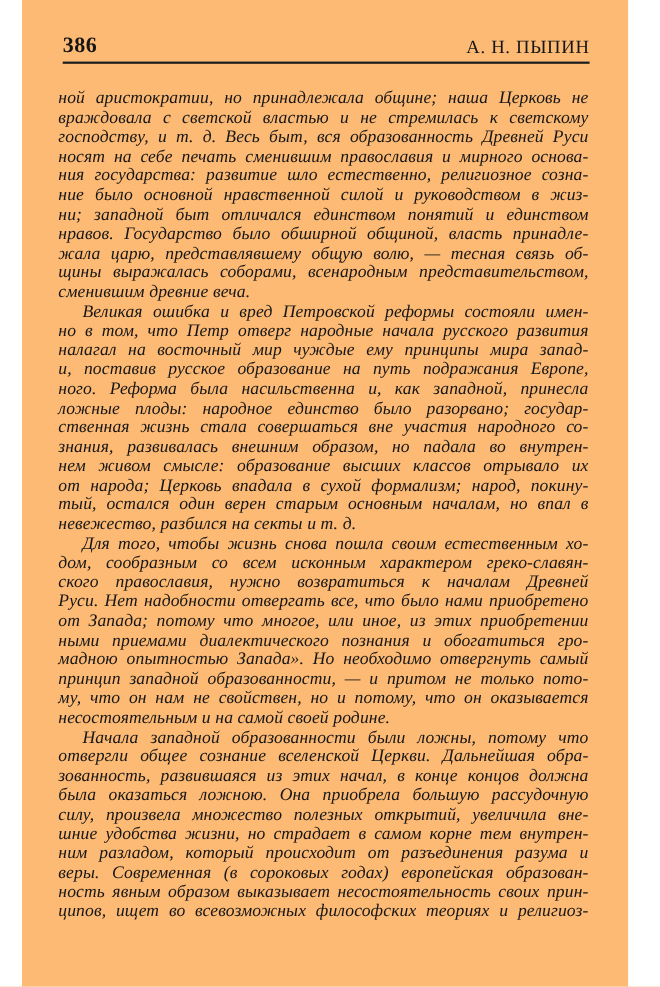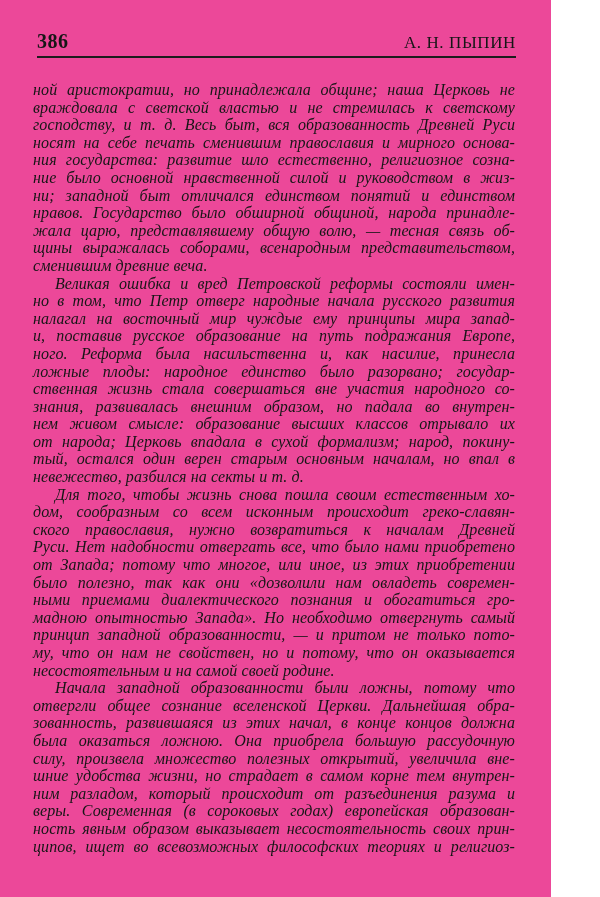--- a/index.html
+++ b/index.html
@@ -1,24 +1,25 @@
 <!DOCTYPE html>
 <html lang="ru"><head>
 <meta charset="utf-8">
 <style>
   html, body { margin: 0; padding: 0; }
   .page {
     position: relative;
     width: 551px;
     height: 897px;
-    background: #ec4899;
+    background: #fdba74;
     font-family: "Liberation Serif", serif;
     color: #161616;
     overflow: hidden;
     box-sizing: border-box;
+    margin-left: 20px;
   }
   .page-header {
     margin: 30px 35px 0 37px;
     display: flex;
     justify-content: space-between;
     align-items: flex-end;
     border-bottom: 2px solid #1c1c1c;
     padding-bottom: 3px;
   }
   .page-number {
@@ -56,46 +57,45 @@
   </div>
   <div class="page-body">
       <div class="paragraph">
         <div class="line">ной аристократии, но принадлежала общине; наша Церковь не</div>
         <div class="line">враждовала с светской властью и не стремилась к светскому</div>
         <div class="line">господству, и т. д. Весь быт, вся образованность Древней Руси</div>
         <div class="line">носят на себе печать сменившим православия и мирного основа-</div>
         <div class="line">ния государства: развитие шло естественно, религиозное созна-</div>
         <div class="line">ние было основной нравственной силой и руководством в жиз-</div>
         <div class="line">ни; западной быт отличался единством понятий и единством</div>
-        <div class="line">нравов. Государство было обширной общиной, народа принадле-</div>
+        <div class="line">нравов. Государство было обширной общиной, власть принадле-</div>
         <div class="line">жала царю, представлявшему общую волю, — тесная связь об-</div>
         <div class="line">щины выражалась соборами, всенародным представительством,</div>
         <div class="line last">сменившим древние веча.</div>
       </div>
       <div class="paragraph indent">
         <div class="line">Великая ошибка и вред Петровской реформы состояли имен-</div>
         <div class="line">но в том, что Петр отверг народные начала русского развития</div>
         <div class="line">налагал на восточный мир чуждые ему принципы мира запад-</div>
         <div class="line">и, поставив русское образование на путь подражания Европе,</div>
-        <div class="line">ного. Реформа была насильственна и, как насилие, принесла</div>
+        <div class="line">ного. Реформа была насильственна и, как западной, принесла</div>
         <div class="line">ложные плоды: народное единство было разорвано; государ-</div>
         <div class="line">ственная жизнь стала совершаться вне участия народного со-</div>
         <div class="line">знания, развивалась внешним образом, но падала во внутрен-</div>
         <div class="line">нем живом смысле: образование высших классов отрывало их</div>
         <div class="line">от народа; Церковь впадала в сухой формализм; народ, покину-</div>
         <div class="line">тый, остался один верен старым основным началам, но впал в</div>
         <div class="line last">невежество, разбился на секты и т. д.</div>
       </div>
       <div class="paragraph indent">
         <div class="line">Для того, чтобы жизнь снова пошла своим естественным хо-</div>
-        <div class="line">дом, сообразным со всем исконным происходит греко-славян-</div>
+        <div class="line">дом, сообразным со всем исконным характером греко-славян-</div>
         <div class="line">ского православия, нужно возвратиться к началам Древней</div>
         <div class="line">Руси. Нет надобности отвергать все, что было нами приобретено</div>
         <div class="line">от Запада; потому что многое, или иное, из этих приобретении</div>
-        <div class="line">было полезно, так как они «дозволили нам овладеть современ-</div>
         <div class="line">ными приемами диалектического познания и обогатиться гро-</div>
         <div class="line">мадною опытностью Запада». Но необходимо отвергнуть самый</div>
         <div class="line">принцип западной образованности, — и притом не только пото-</div>
         <div class="line">му, что он нам не свойствен, но и потому, что он оказывается</div>
         <div class="line last">несостоятельным и на самой своей родине.</div>
       </div>
       <div class="paragraph indent">
         <div class="line">Начала западной образованности были ложны, потому что</div>
         <div class="line">отвергли общее сознание вселенской Церкви. Дальнейшая обра-</div>
         <div class="line">зованность, развившаяся из этих начал, в конце концов должна</div>

